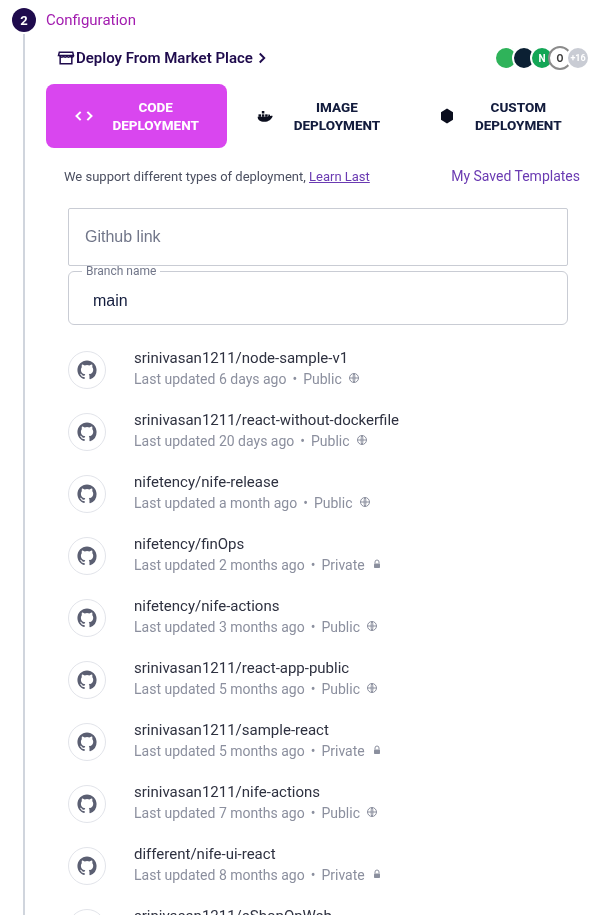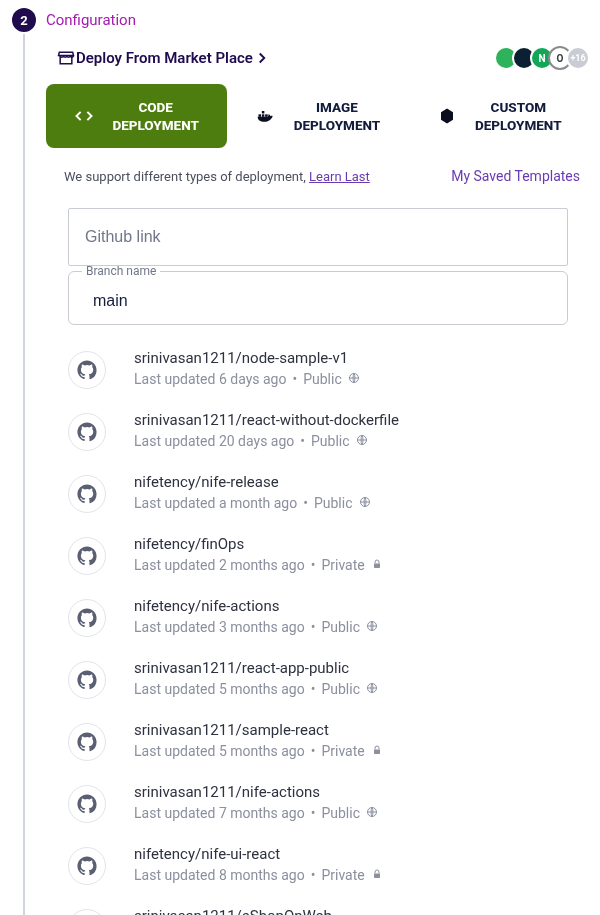--- a/index.html
+++ b/index.html
@@ -43,21 +43,21 @@
   .avmore { background:#c9ccd4; color:#fff; font-size:9px; }
 
   .tabs { display:flex; gap:0; }
   .tab {
     flex:1 1 33%; height:64px; border-radius:8px;
     display:flex; align-items:center; justify-content:center; gap:18px;
     cursor:pointer;
   }
   .tab-icon { width:20px; height:20px; color:#0b0e1e; display:flex; align-items:center; justify-content:center; }
   .tab span.lbl { font-size:13.5px; font-weight:800; line-height:1.35; text-align:center; color:#131c3d; }
-  .tab.active { background:#4d7c0f; }
+  .tab.active { background:#d946ef; }
   .tab.active span.lbl { color:#fff; }
   .tab.active .tab-icon { color:#fff; }
 
   .support-row {
     display:flex; justify-content:space-between; align-items:center;
     padding: 20px 10px 10px 18px; font-size:13px;
   }
   .support-row .left { color:#4b4f60; }
   .learn { color:#6a3ab2; text-decoration:underline; cursor:pointer; }
   .saved { color:#6a3ab2; font-size:14px; cursor:pointer; }
@@ -346,21 +346,21 @@
             </div>
           </div>
         </div>
         <div class="repo-row">
           <div class="gh-icon">
             <svg viewBox="0 0 24 24" width="20" height="20" fill="currentColor">
               <path d="M12 .5C5.65.5.5 5.65.5 12c0 5.08 3.29 9.39 7.86 10.91.58.11.79-.25.79-.55v-2.03c-3.2.7-3.87-1.37-3.87-1.37-.52-1.33-1.28-1.68-1.28-1.68-1.05-.72.08-.7.08-.7 1.16.08 1.77 1.19 1.77 1.19 1.03 1.77 2.7 1.26 3.36.96.1-.75.4-1.26.73-1.55-2.55-.29-5.24-1.28-5.24-5.68 0-1.26.45-2.28 1.19-3.09-.12-.29-.52-1.47.11-3.06 0 0 .97-.31 3.18 1.18a11 11 0 0 1 5.79 0c2.2-1.49 3.17-1.18 3.17-1.18.63 1.59.23 2.77.11 3.06.74.81 1.19 1.83 1.19 3.09 0 4.41-2.69 5.38-5.26 5.67.41.36.78 1.06.78 2.14v3.17c0 .31.21.67.8.55A11.5 11.5 0 0 0 23.5 12C23.5 5.65 18.35.5 12 .5z"></path>
             </svg>
           </div>
           <div>
-            <div class="repo-name">nifetency/nife-ui-react</div>
+            <div class="repo-name">different/nife-ui-react</div>
             <div class="repo-meta">
               <span>Last updated 8 months ago</span>
               <span class="dot">•</span>
               <span>Private</span>
               <span class="vis-icon">
                 <svg viewBox="0 0 24 24" width="12" height="12" fill="currentColor">
                   <rect x="6" y="11" width="12" height="9" rx="1.5"></rect>
                   <path d="M8 11V8a4 4 0 1 1 8 0v3" fill="none" stroke="currentColor" stroke-width="2"></path>
                 </svg>
               </span>

